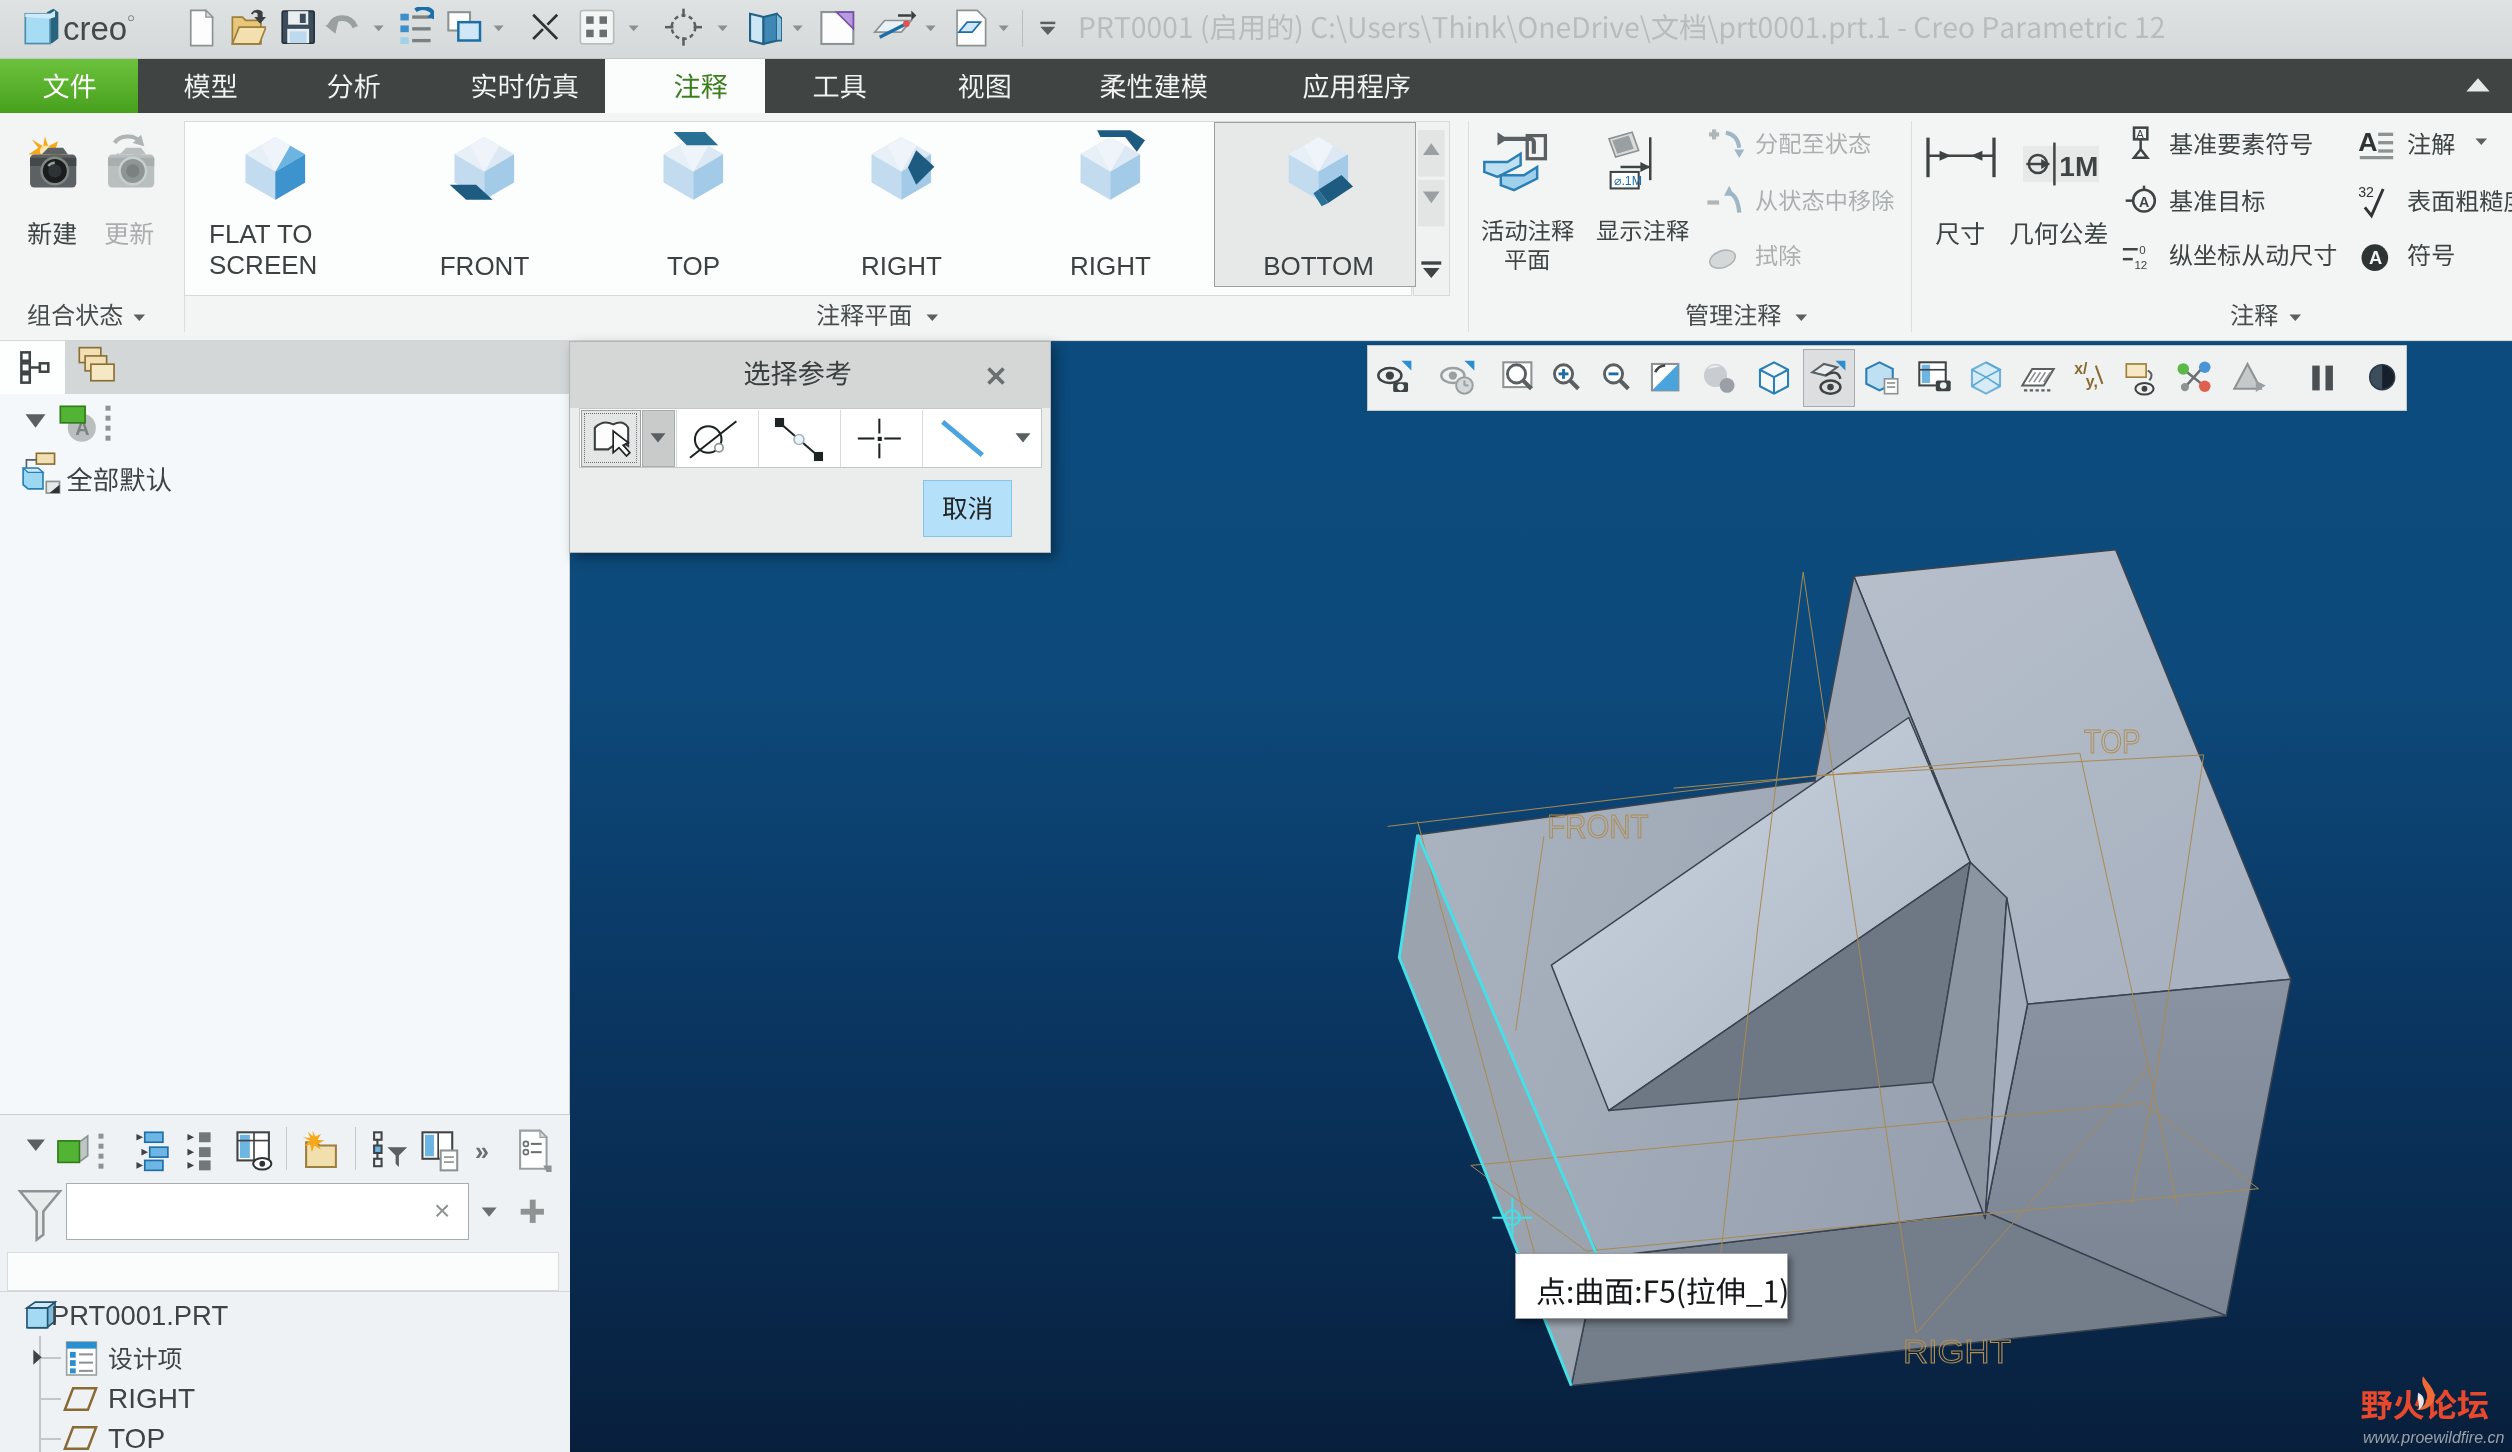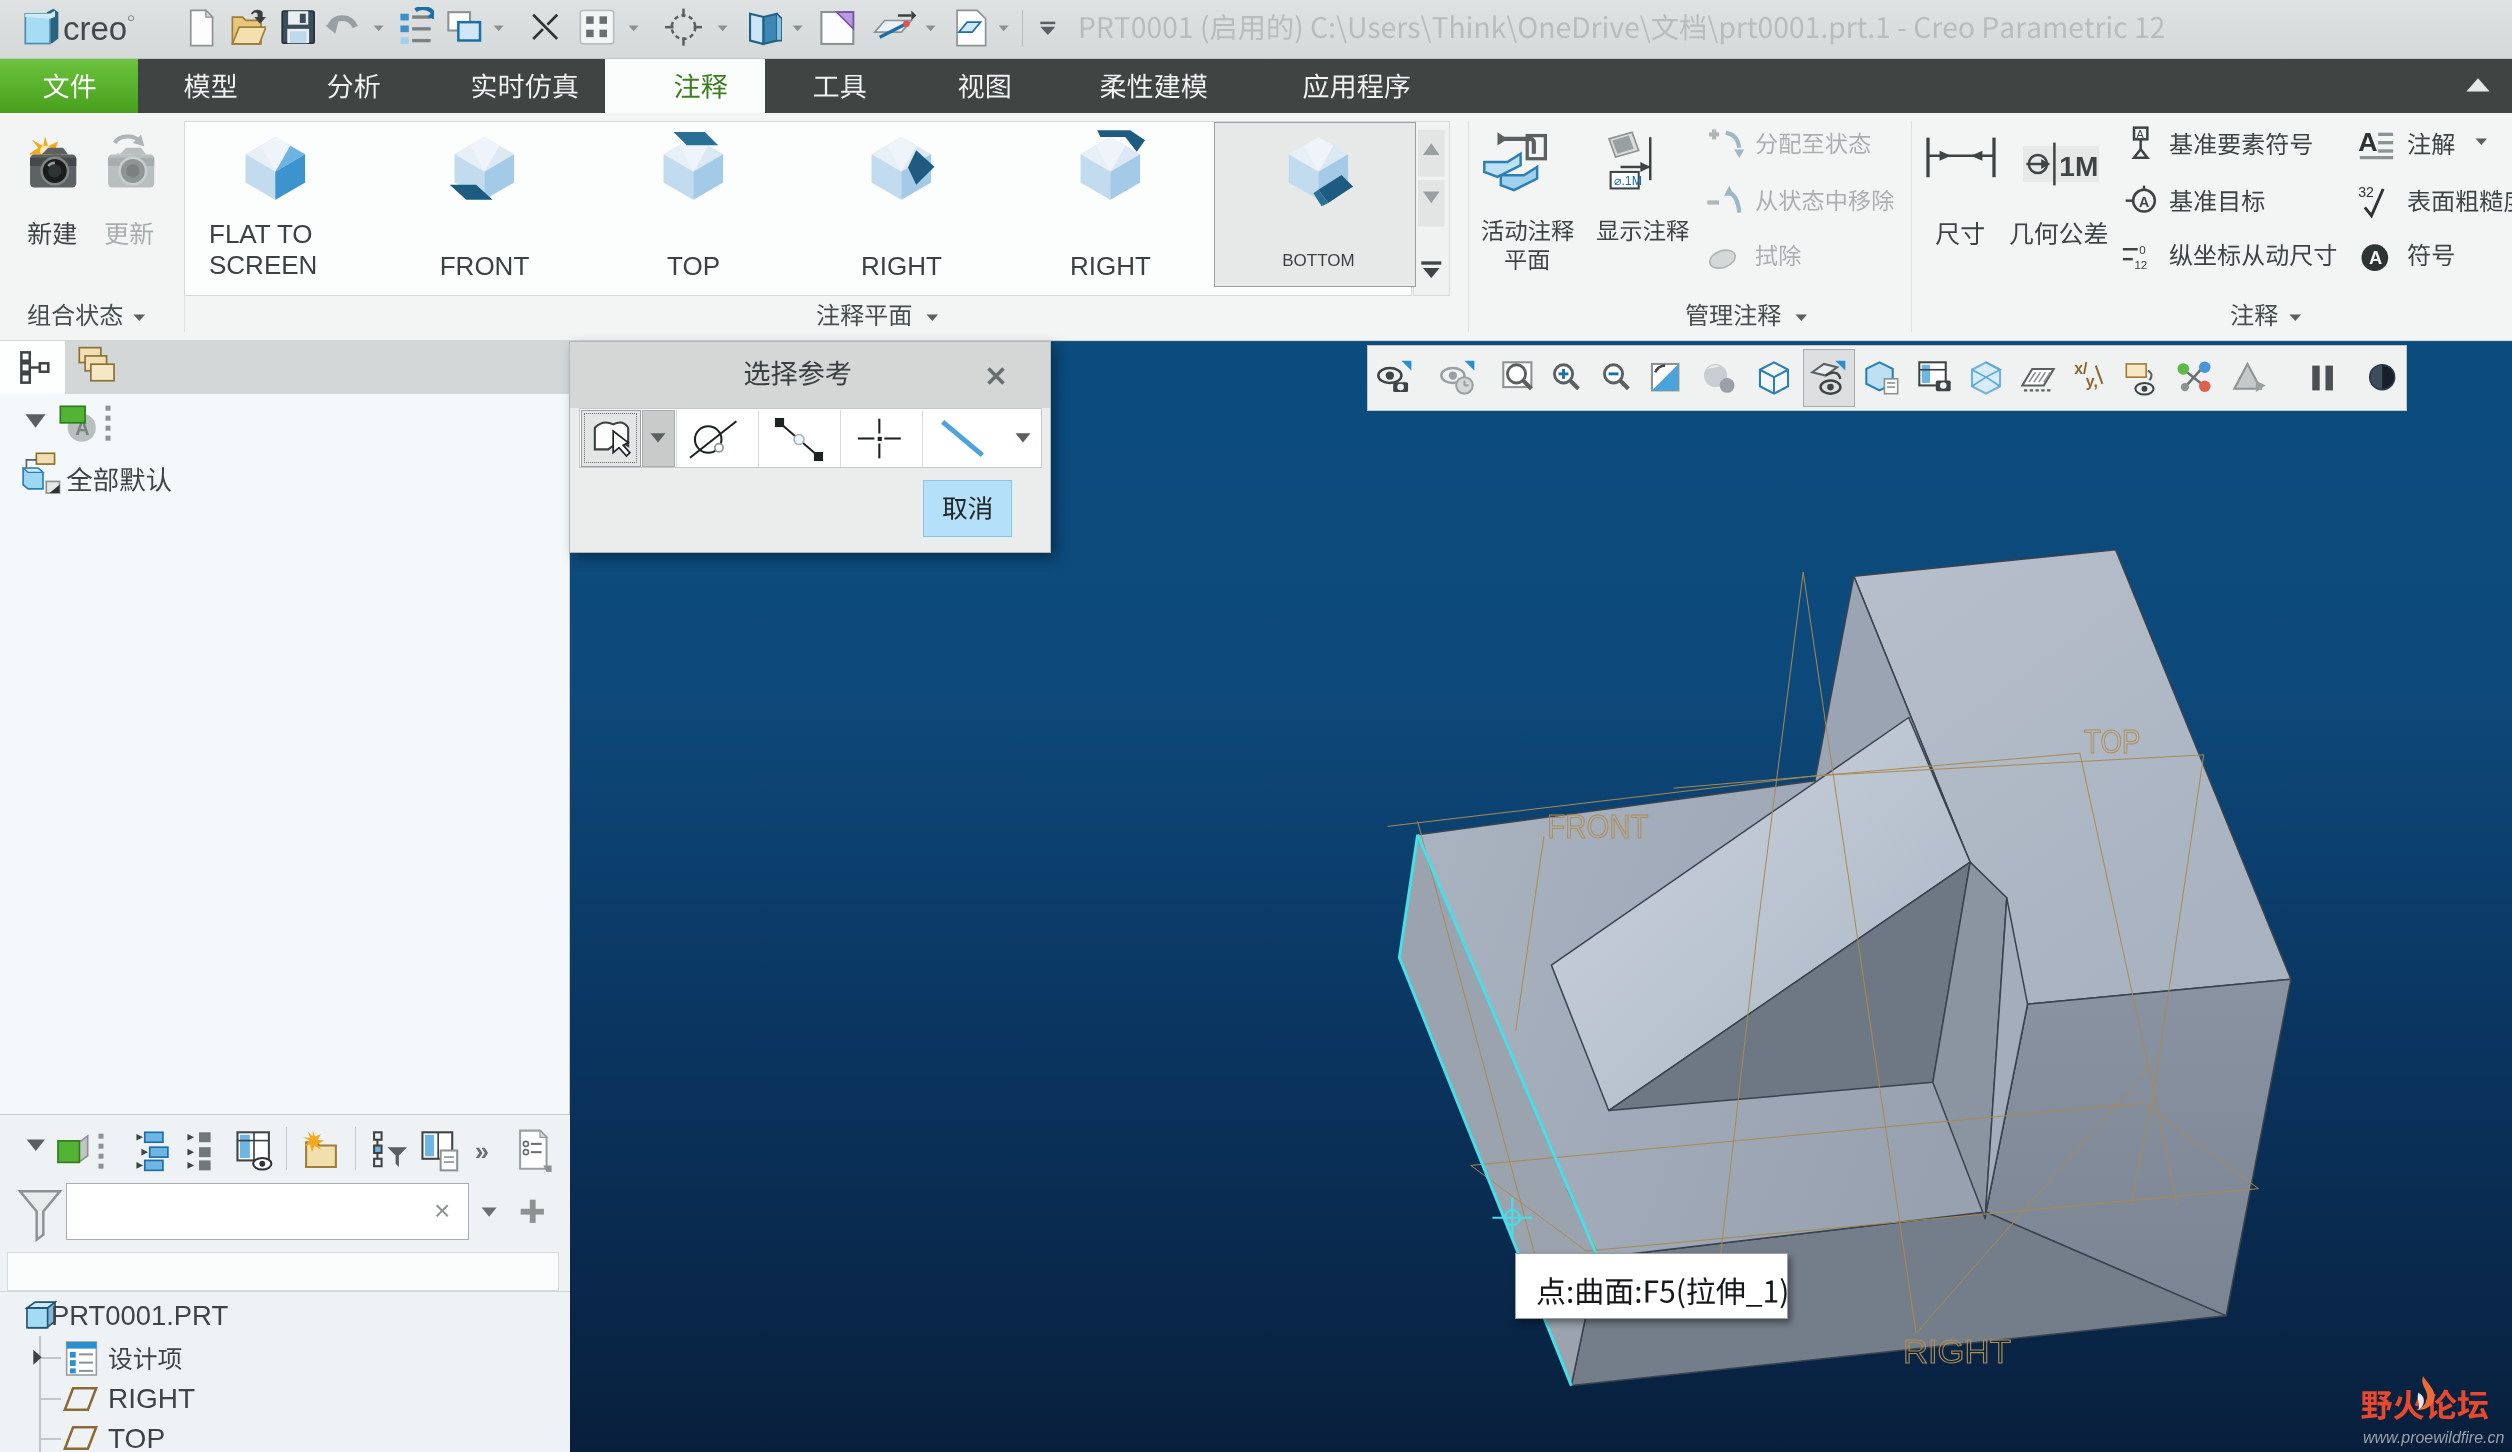--- a/index.html
+++ b/index.html
@@ -247,21 +247,21 @@
 <polygon points="8,29 44,50 44,84 8,63" fill="#c2dbee"></polygon>
 <polygon points="44,50 80,29 80,63 44,84" fill="#a3cbe8"></polygon>
     <polygon points="44,72 72,54 86,68 56,88" fill="#1d5c80"></polygon>
     <polygon points="44,72 56,88 48,92 38,76" fill="#2a6f94"></polygon>
   </svg>
 <div class="abs" style="left:209px;top:219px;width:133px;font-size:26px;color:#3c4142;line-height:31px">FLAT TO<br>SCREEN</div>
 <div class="abs" style="left:393px;top:251px;width:183px;text-align:center;font-size:26px;color:#3c4142">FRONT</div>
 <div class="abs" style="left:602px;top:251px;width:183px;text-align:center;font-size:26px;color:#3c4142">TOP</div>
 <div class="abs" style="left:810px;top:251px;width:183px;text-align:center;font-size:26px;color:#3c4142">RIGHT</div>
 <div class="abs" style="left:1019px;top:251px;width:183px;text-align:center;font-size:26px;color:#3c4142">RIGHT</div>
-<div class="abs" style="left:1227px;top:251px;width:183px;text-align:center;font-size:17px;color:#3c4142">BOTTOM</div>
+<div class="abs" style="left:1227px;top:251px;width:183px;text-align:center;font-size:26px;color:#3c4142">BOTTOM</div>
 <svg style="position:absolute;left:816px;top:297px;" width="98" height="34" viewBox="0 -32.5 118 40.6">
     <path fill="#474c4d" d="M10.8 -10.2H26.1V-8.1H10.8ZM8.8 -0.7H27.9V1.4H8.8ZM9.7 -18.8H27.2V-16.7H9.7ZM17.3 -17.7H19.6V0.3H17.3ZM2.7 -22.5 4 -24Q4.9 -23.6 5.9 -23.1Q7 -22.5 7.9 -22Q8.9 -21.4 9.5 -21L8.2 -19.2Q7.6 -19.7 6.7 -20.3Q5.8 -20.8 4.7 -21.4Q3.7 -22 2.7 -22.5ZM1.2 -14.4 2.4 -16Q3.3 -15.7 4.3 -15.1Q5.3 -14.6 6.3 -14.1Q7.2 -13.5 7.8 -13.1L6.6 -11.3Q6 -11.7 5.1 -12.3Q4.2 -12.8 3.2 -13.4Q2.1 -14 1.2 -14.4ZM2.1 0.5Q2.8 -0.6 3.8 -2.1Q4.8 -3.7 5.8 -5.4Q6.8 -7.2 7.6 -8.8L9.2 -7.4Q8.4 -5.9 7.5 -4.2Q6.6 -2.5 5.7 -1Q4.8 0.6 3.9 2ZM15.9 -23.8 17.9 -24.5Q18.6 -23.4 19.3 -22.1Q20.1 -20.7 20.4 -19.8L18.3 -18.9Q18 -19.9 17.3 -21.3Q16.6 -22.6 15.9 -23.8Z M35.2 -22.2H37.2V2.4H35.2ZM30.5 -13.9H41V-12H30.5ZM35.2 -12.9 36.5 -12.3Q35.9 -10.5 35 -8.5Q34.1 -6.6 33.1 -4.8Q32.1 -3.1 31 -1.9Q30.9 -2.2 30.7 -2.6Q30.5 -3 30.3 -3.4Q30.1 -3.8 29.9 -4.1Q30.9 -5 31.9 -6.5Q32.9 -8 33.8 -9.7Q34.7 -11.4 35.2 -12.9ZM37.1 -11.9Q37.4 -11.6 38 -11Q38.7 -10.4 39.4 -9.6Q40.1 -8.9 40.7 -8.2Q41.3 -7.6 41.6 -7.3L40.2 -5.8Q39.9 -6.3 39.3 -7Q38.7 -7.7 38.1 -8.5Q37.4 -9.3 36.8 -9.9Q36.2 -10.6 35.8 -11ZM30.8 -19.3 32.3 -19.9Q32.9 -18.9 33.5 -17.8Q34.1 -16.6 34.3 -15.8L32.8 -15.1Q32.5 -16 31.9 -17.1Q31.4 -18.3 30.8 -19.3ZM40 -20.2 41.7 -19.6Q41.2 -18.4 40.6 -17.3Q40 -16.1 39.4 -15.3L37.9 -15.8Q38.3 -16.4 38.7 -17.1Q39.1 -17.9 39.4 -18.7Q39.8 -19.5 40 -20.2ZM40.5 -24.1 41.6 -22.4Q40.2 -22 38.3 -21.7Q36.5 -21.4 34.5 -21.2Q32.5 -21 30.7 -20.9Q30.7 -21.2 30.5 -21.7Q30.4 -22.2 30.2 -22.5Q32 -22.7 33.9 -22.9Q35.8 -23.1 37.5 -23.4Q39.2 -23.7 40.5 -24.1ZM42.5 -22.9H54.7V-20.9H42.5ZM54.2 -22.8H54.6L55 -22.9L56.3 -22.2Q55.3 -20.1 53.8 -18.4Q52.2 -16.6 50.3 -15.2Q48.4 -13.8 46.3 -12.8Q44.2 -11.7 42.1 -11Q42 -11.3 41.8 -11.6Q41.6 -11.9 41.4 -12.2Q41.1 -12.5 40.9 -12.7Q42.9 -13.3 44.9 -14.3Q46.9 -15.2 48.7 -16.5Q50.6 -17.7 52 -19.2Q53.4 -20.8 54.2 -22.5ZM45.1 -22Q46.2 -19.7 48 -17.9Q49.8 -16.1 52.2 -14.8Q54.6 -13.5 57.3 -12.8Q57.1 -12.6 56.9 -12.3Q56.6 -11.9 56.4 -11.6Q56.2 -11.3 56.1 -11Q53.3 -11.8 50.9 -13.2Q48.5 -14.7 46.6 -16.7Q44.8 -18.8 43.6 -21.3ZM42.7 -9.3H55.4V-7.3H42.7ZM41.6 -4.3H56.6V-2.4H41.6ZM48 -11.8H50.2V2.4H48Z M61 -22.4H83.9V-20.3H61ZM59.5 -10.1H85.5V-7.9H59.5ZM63.1 -18.3 65 -18.9Q65.6 -17.8 66.2 -16.6Q66.7 -15.4 67.1 -14.3Q67.6 -13.1 67.8 -12.3L65.7 -11.6Q65.5 -12.5 65.1 -13.6Q64.7 -14.7 64.2 -16Q63.6 -17.2 63.1 -18.3ZM79.9 -19 82.2 -18.4Q81.7 -17.2 81 -15.9Q80.4 -14.7 79.8 -13.5Q79.2 -12.4 78.6 -11.5L76.7 -12.1Q77.3 -13 77.9 -14.2Q78.5 -15.4 79 -16.7Q79.5 -17.9 79.9 -19ZM71.3 -21.6H73.6V2.3H71.3Z M97.3 -11.5H105.3V-9.7H97.3ZM97.3 -6.4H105.3V-4.6H97.3ZM91.3 -1.2H111.8V0.8H91.3ZM90 -16.7H113V2.3H110.8V-14.7H92.1V2.3H90ZM96.3 -15.5H98.3V-0.3H96.3ZM104.4 -15.5H106.4V-0.4H104.4ZM100.1 -21.5 102.6 -20.9Q102.1 -19.4 101.7 -17.9Q101.2 -16.4 100.8 -15.3L98.8 -15.8Q99 -16.6 99.3 -17.6Q99.5 -18.6 99.7 -19.6Q100 -20.6 100.1 -21.5ZM88.7 -22.4H114.4V-20.4H88.7Z"></path>
   </svg>
 <svg class="abs" style="left:924px;top:312px" width="16.6" height="11.6" viewBox="0 0 20 14">
     <polygon points="3,3 17,3 10,11" fill="#5a6061"></polygon>
   </svg>
 <svg class="abs" style="left:1479px;top:129px" width="75" height="71" viewBox="0 0 90 86">
 <path d="M28 12 h34 a4 4 0 0 1 4 4 v14" fill="none" stroke="#5a6061" stroke-width="5"></path>
 <polygon points="22,4 34,12 22,20" fill="#5a6061"></polygon>
 <rect x="58" y="8" width="22" height="28" fill="none" stroke="#5a6061" stroke-width="4"></rect>

